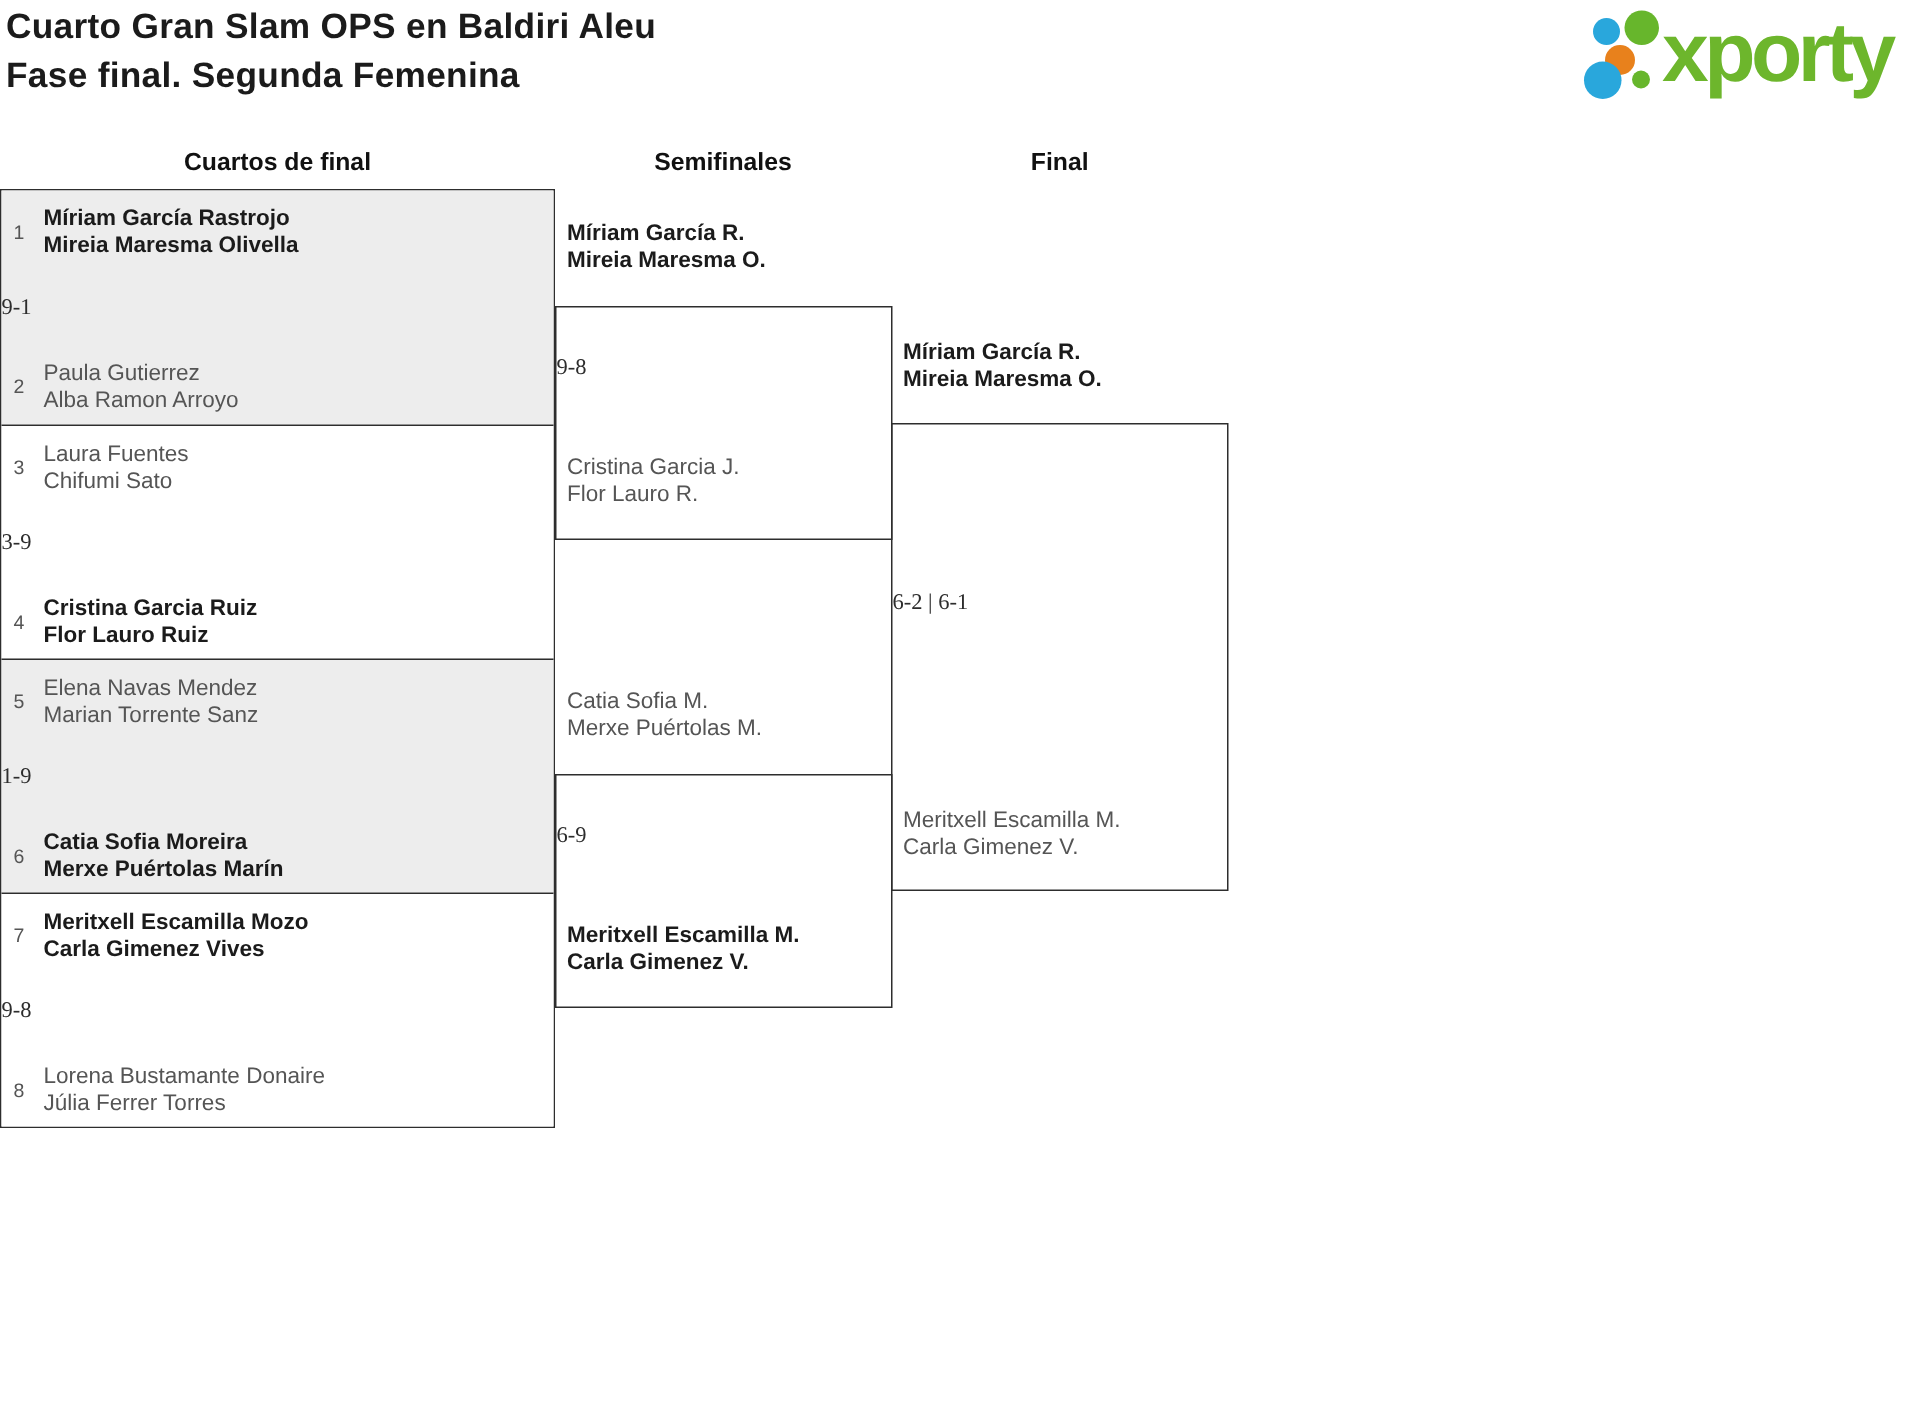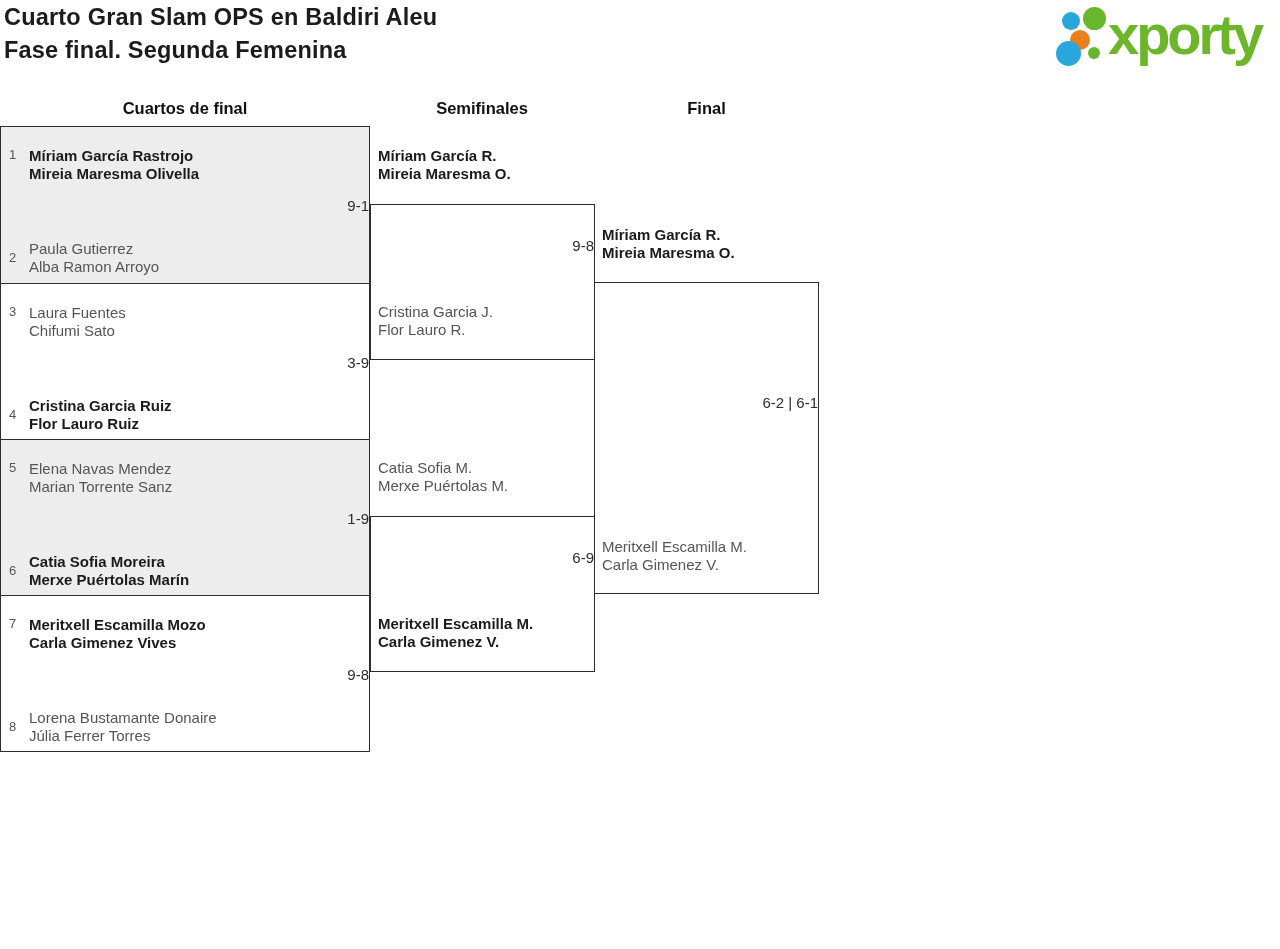--- a/index.html
+++ b/index.html
@@ -35,23 +35,23 @@
   .match { position:relative; width:100%; height:156px; background:#fff; }
   .match.gray { background:#ededed; }
   .match + .match { border-top:1px solid #2d2d2d; }
   .seed { position:absolute; left:8px; width:20px; height:36px; display:flex; align-items:center;
           font-size:13px; color:#555; }
   .seed.s-top { top:9px; }
   .seed.s-bot { top:112px; }
   .team { font-size:15px; line-height:18px; color:#555; }
   .team.winner { color:#1b1b1b; font-weight:700; }
   .match .team { position:absolute; left:28px; }
-  .match .team.t-top { top:20px; }
+  .match .team.t-top { top:10px; }
   .match .team.t-bot { top:113px; }
-  .score { font-size:15px; color:#2d2d2d; text-align:right; }
+  .score { font-size:15px; color:#2d2d2d; text-align:left;font-family:Liberation Serif, serif; }
   .match .score { position:absolute; left:0; width:100%; top:70px; }
 
   
   .round-box { position:absolute; border:1px solid #2d2d2d; background:transparent; }
   .sf1 { left:370px; top:204px; width:225px; height:156px; }
   .sf2 { left:370px; top:516px; width:225px; height:156px; }
   .final-box { left:594px; top:282px; width:225px; height:312px; }
   .round-box .score { position:absolute; left:0; width:100%; }
   .sf1 .score, .sf2 .score { top:32px; }
   .final-box .score { top:111px; }

